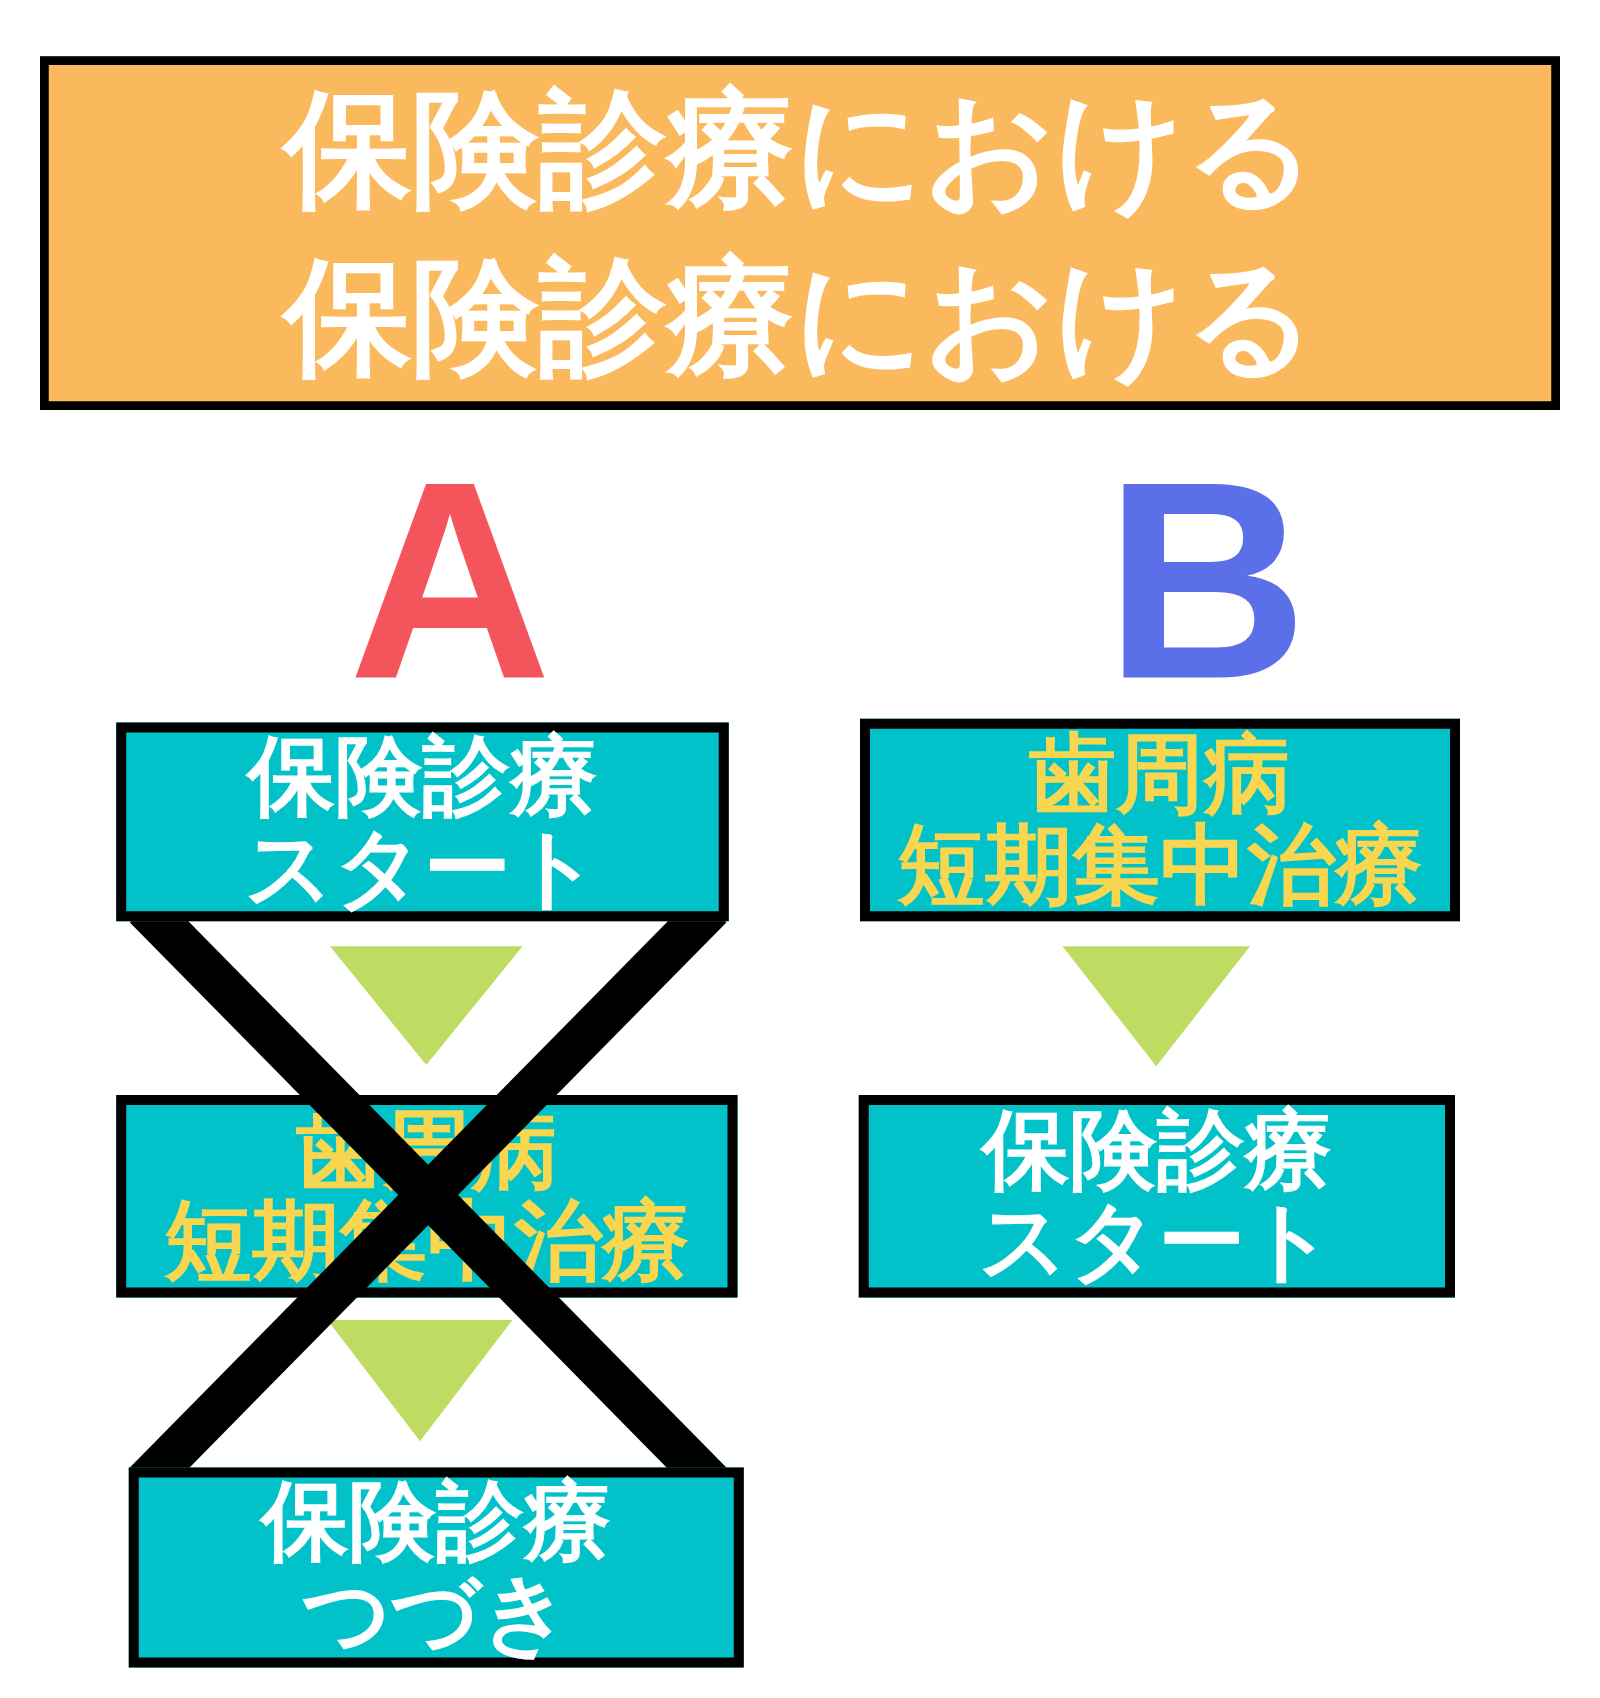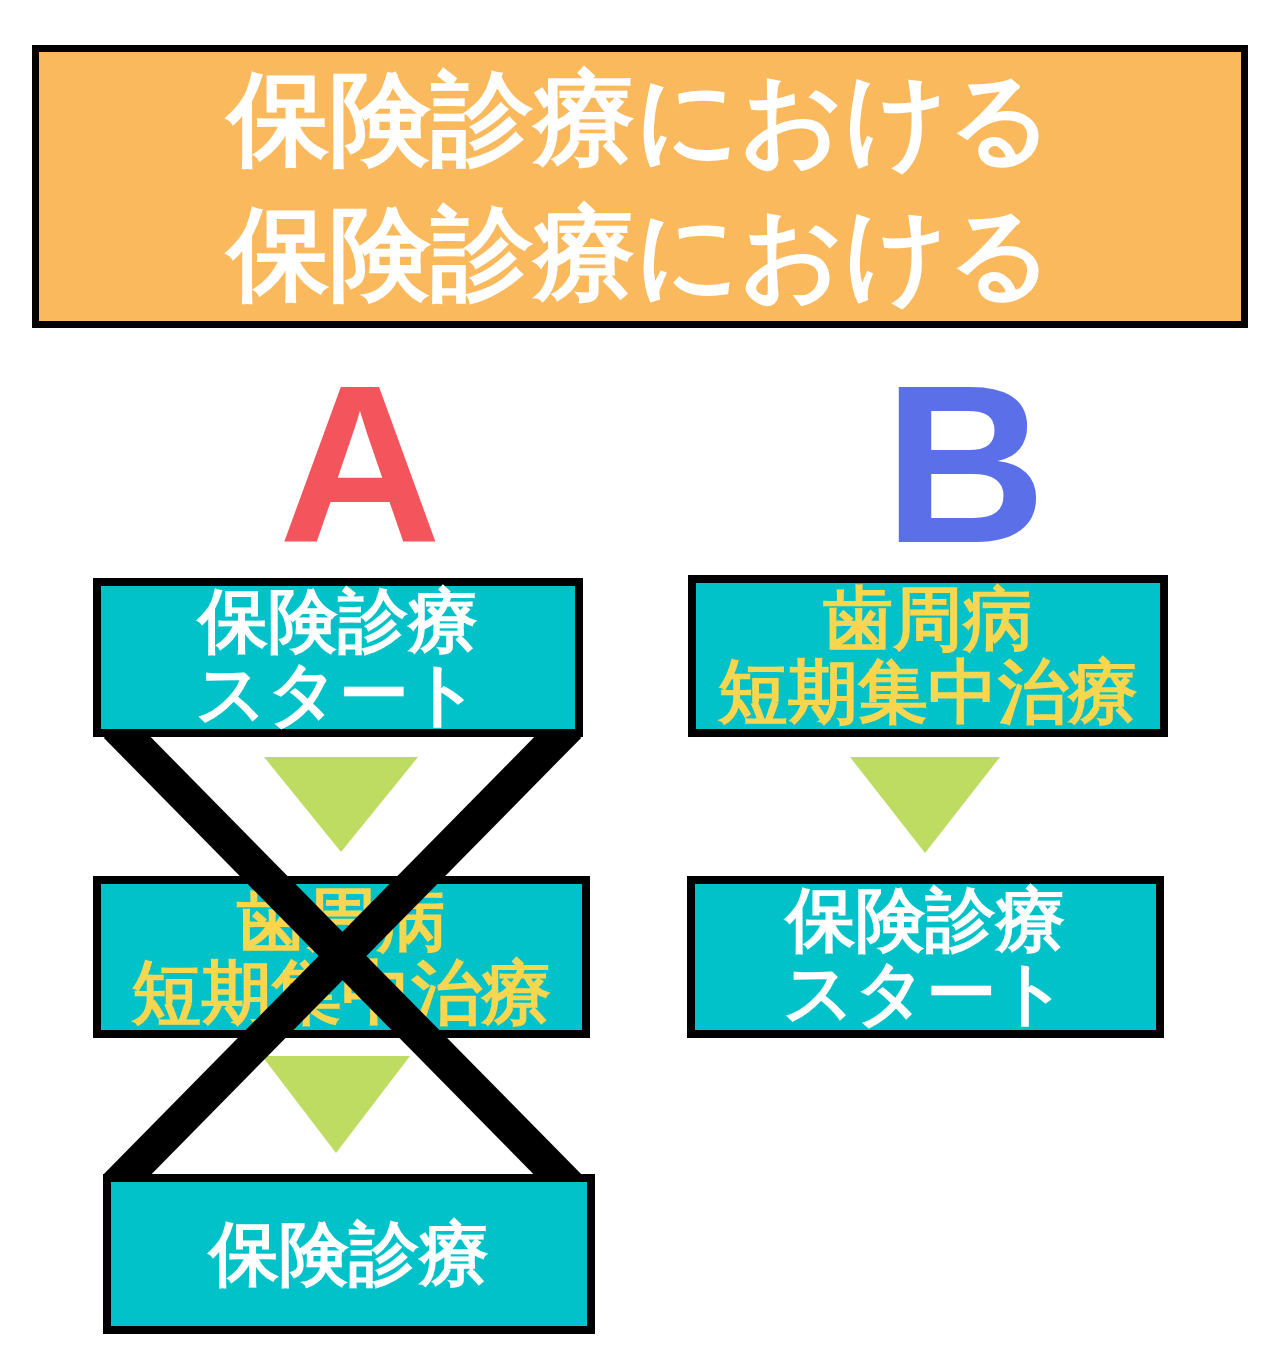--- a/index.html
+++ b/index.html
@@ -130,20 +130,21 @@
     <span class="box-line">スタート</span>
   </div>
 
   <div class="box" id="box-a2" style="color: rgb(248, 214, 79);">
     <span class="box-line">歯周病</span>
     <span class="box-line">短期集中治療</span>
   </div>
 
   <div class="box" id="box-a3" style="color: rgb(255, 255, 255);">
     <span class="box-line">保険診療</span>
+    <span class="box-line">つづき</span>
   </div>
 
   <div class="box" id="box-b1" style="color: rgb(248, 214, 79);">
     <span class="box-line">歯周病</span>
     <span class="box-line">短期集中治療</span>
   </div>
 
   <div class="box" id="box-b2" style="color: rgb(255, 255, 255);">
     <span class="box-line">保険診療</span>
     <span class="box-line">スタート</span>

